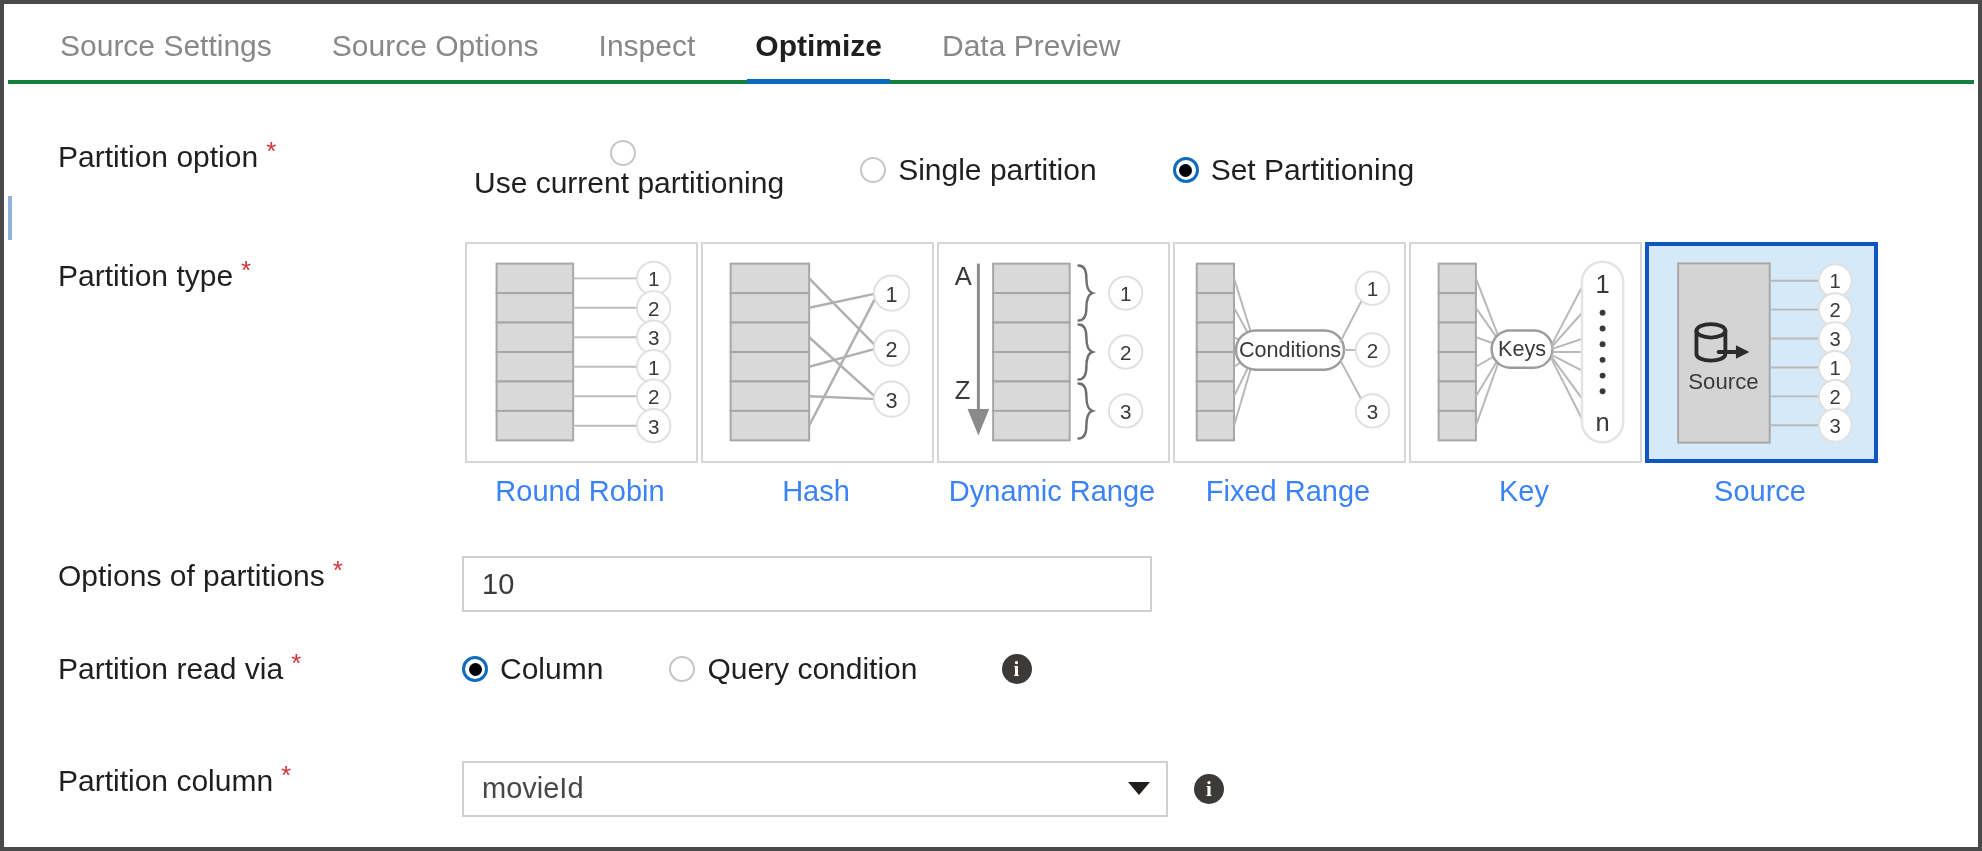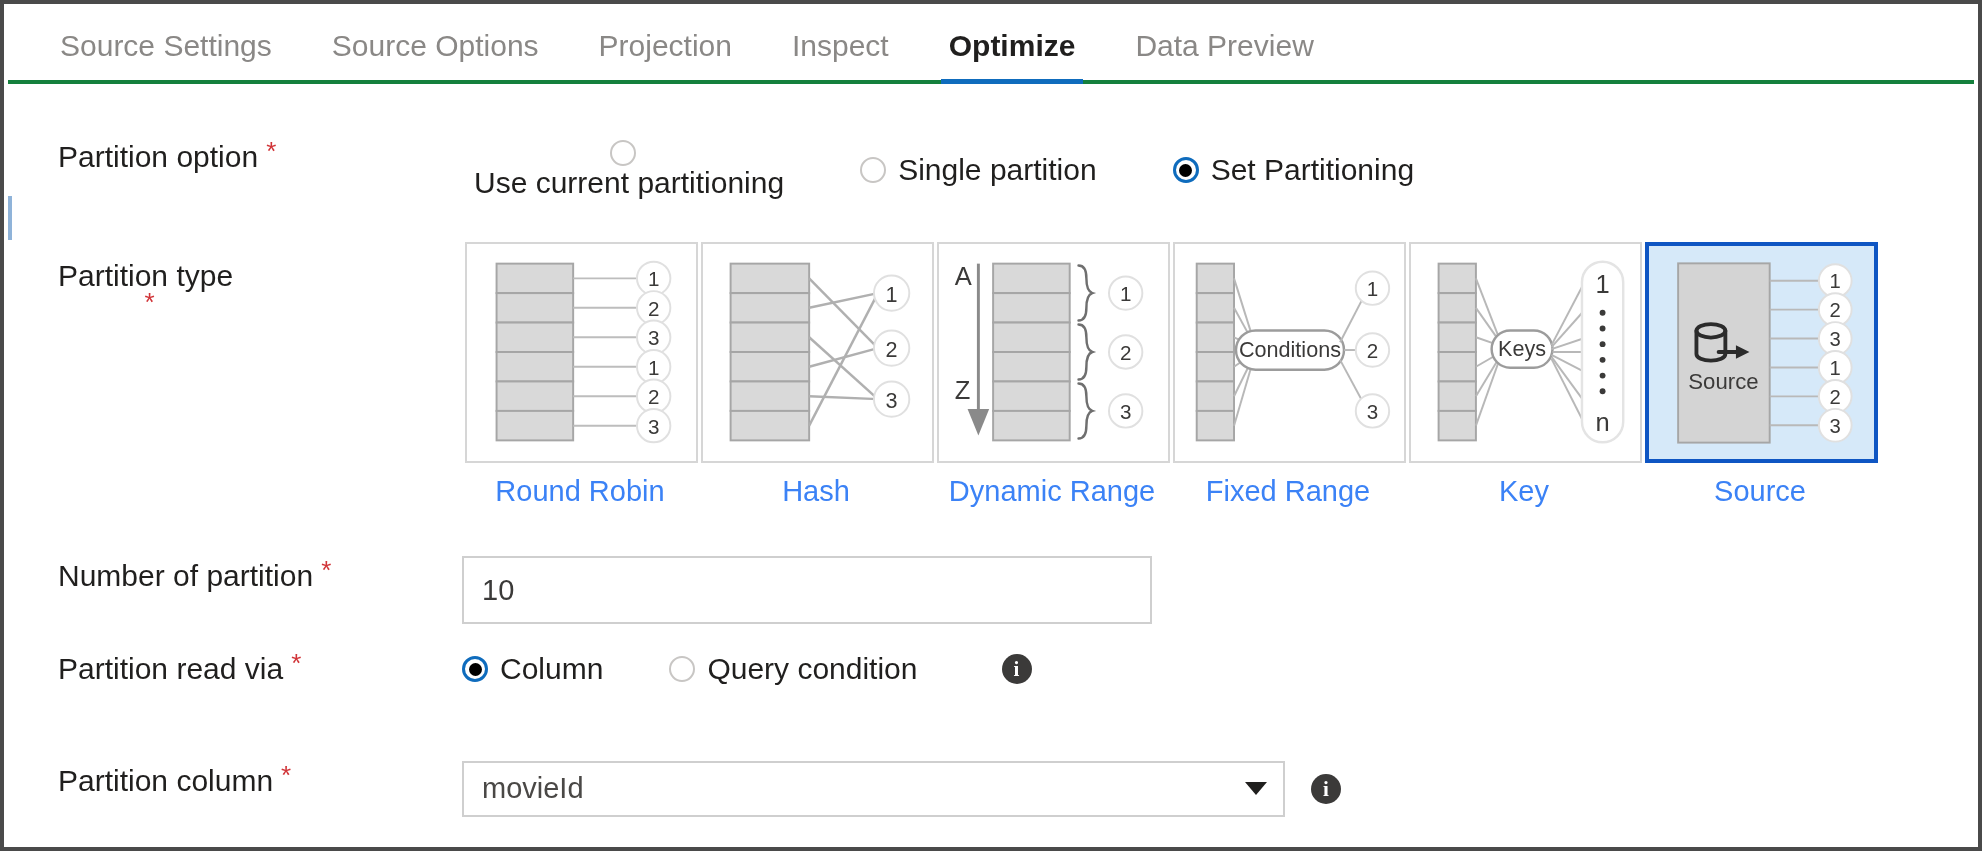--- a/index.html
+++ b/index.html
@@ -160,34 +160,34 @@
     margin-top: 12px;
     font-size: 29px;
     color: #3b82f6;
     white-space: nowrap;
     text-align: center;
   }
 
   
   .text-input {
     width: 690px;
-    height: 68px;
+    height: 56px;
     box-sizing: border-box;
     border: 2px solid #cfcfcf;
     background: #fff;
     font-family: "Liberation Sans", sans-serif;
     font-size: 29px;
     color: #3b3a39;
     padding: 0 18px;
     outline: none;
   }
 
   
   .dropdown {
-    width: 823px;
+    width: 706px;
     height: 56px;
     box-sizing: border-box;
     border: 2px solid #cfcfcf;
     background: #fff;
     display: flex;
     align-items: center;
     padding: 0 16px 1px 18px;
     cursor: pointer;
   }
   .dropdown-value {
@@ -227,23 +227,20 @@
 
   <div class="tabstrip">
     <div class="tab-spacer-1"></div>
     <div class="tab">
         <span>Source Settings</span>
       </div>
     <div class="tab">
         <span>Source Options</span>
       </div>
     <div class="tab">
-        <span>Projection</span>
-      </div>
-    <div class="tab">
         <span>Inspect</span>
       </div>
     <div class="tab active">
         <span>Optimize</span>
       </div>
     <div class="tab">
         <span>Data Preview</span>
       </div>
   </div>
 
@@ -260,21 +257,21 @@
     <div class="radio-opt" style="margin-right:76px;">
       <span class="radio-dot"></span>
       <span class="radio-label">Single partition</span>
     </div>
     <div class="radio-opt">
       <span class="radio-dot checked"></span>
       <span class="radio-label">Set Partitioning</span>
     </div>
   </div>
 
-  <div class="row" style="left:54px; top:255px;flex-direction:column;">
+  <div class="row" style="left:54px; top:255px;">
     <span class="field-label">Partition type</span>
     <span class="req">*</span>
   </div>
 
   <div id="tiles">
 
     <div class="tile-wrap">
       <div class="tile">
         <svg viewBox="0 0 233 221">
           <g stroke="#a6a6a6" stroke-width="2" fill="#d9d9d9">
@@ -506,21 +503,21 @@
               <text x="193" y="194">3</text>
           </g>
         </svg>
       </div>
       <div class="tile-label">Source</div>
     </div>
 
   </div>
 
   <div class="row" style="left:54px; top:555px;">
-    <span class="field-label">Number of partition</span>
+    <span class="field-label">Options of partitions</span>
     <span class="req">*</span>
   </div>
   <div class="row" style="left:458px; top:552px;">
     <input class="text-input" type="text" value="10" style="">
   </div>
 
   <div class="row" style="left:54px; top:648px;justify-content:space-between;">
     <span class="field-label">Partition read via</span>
     <span class="req">*</span>
   </div>

